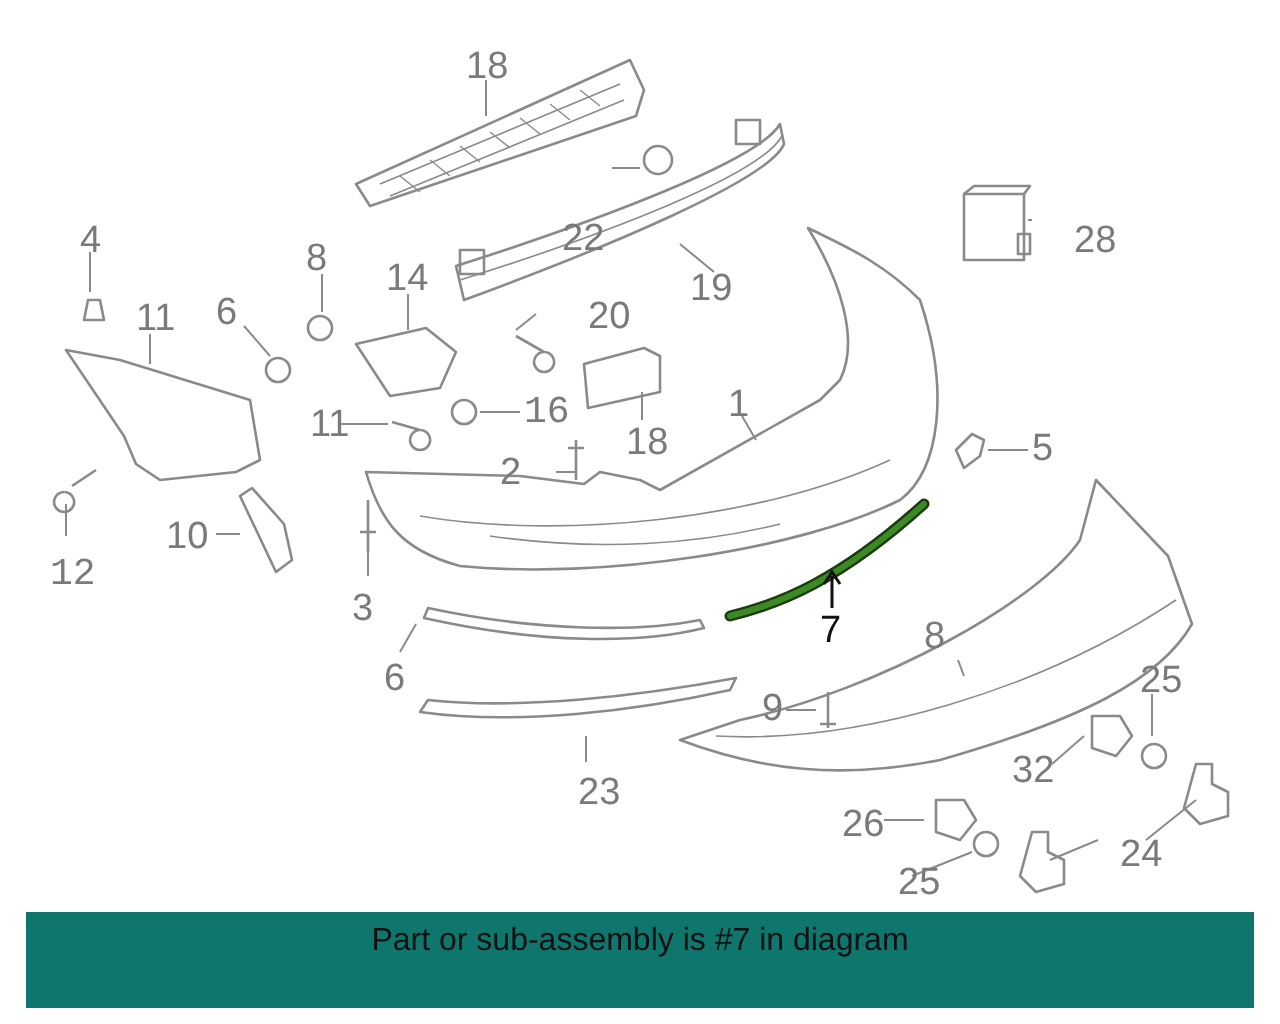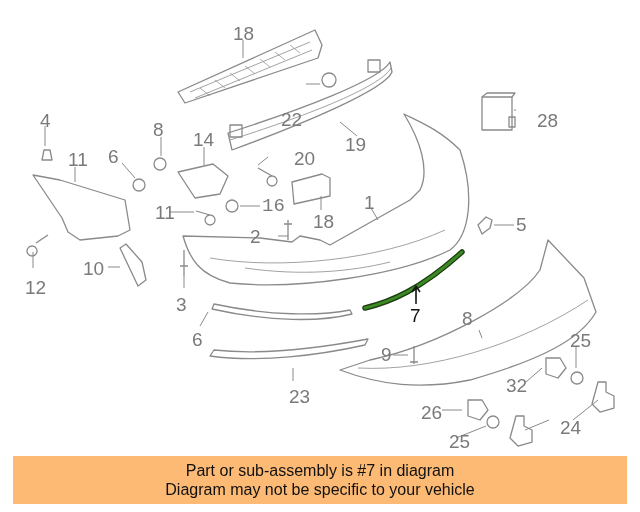--- a/index.html
+++ b/index.html
@@ -103,36 +103,35 @@
     <span class="callout" style="left: 250px; top: 227px;">2</span>
     <span class="callout" style="left: 176px; top: 295px;">3</span>
     <span class="callout" style="left: 40px; top: 111px;">4</span>
     <span class="callout" style="left: 516px; top: 215px;">5</span>
     <span class="callout" style="left: 192px; top: 330px;">6</span>
     <span class="callout highlight" style="left: 410px; top: 306px;">7</span>
     <span class="callout" style="left: 462px; top: 309px;">8</span>
     <span class="callout" style="left: 381px; top: 345px;">9</span>
     <span class="callout" style="left: 83px; top: 259px;">10</span>
     <span class="callout" style="left: 68px; top: 150px;">11</span>
-    <span class="callout" style="left: 25px; top: 278px;">12</span>
+    <span class="callout" style="left: 25px; top: 278px; font-family: Liberation Mono, monospace;">12</span>
     <span class="callout" style="left: 108px; top: 147px;">6</span>
     <span class="callout" style="left: 193px; top: 130px; text-align: right;">14</span>
     <span class="callout" style="left: 155px; top: 203px;">11</span>
     <span class="callout" style="left: 262px; top: 197px; font-family: Liberation Mono, monospace;">16</span>
     <span class="callout" style="left: 153px; top: 120px;">8</span>
     <span class="callout" style="left: 313px; top: 212px;">18</span>
     <span class="callout" style="left: 345px; top: 135px;">19</span>
     <span class="callout" style="left: 294px; top: 149px;">20</span>
     <span class="callout" style="left: 233px; top: 24px;">18</span>
     <span class="callout" style="left: 281px; top: 74px; margin-top: 36px;">22</span>
     <span class="callout" style="left: 289px; top: 387px;">23</span>
     <span class="callout" style="left: 560px; top: 418px;">24</span>
     <span class="callout" style="left: 570px; top: 331px;">25</span>
     <span class="callout" style="left: 449px; top: 432px;">25</span>
     <span class="callout" style="left: 421px; top: 403px;">26</span>
     <span class="callout" style="left: 506px; top: 376px;">32</span>
     <span class="callout" style="left: 537px; top: 111px;">28</span>
   </div>
 
-<div id="banner" style="background: #fdba74;">
+<div id="banner" style="background: #0f766e;">
   <div>Part or sub-assembly is #7 in diagram</div>
-  <div>Diagram may not be specific to your vehicle</div>
 </div>
 
 </body></html>

